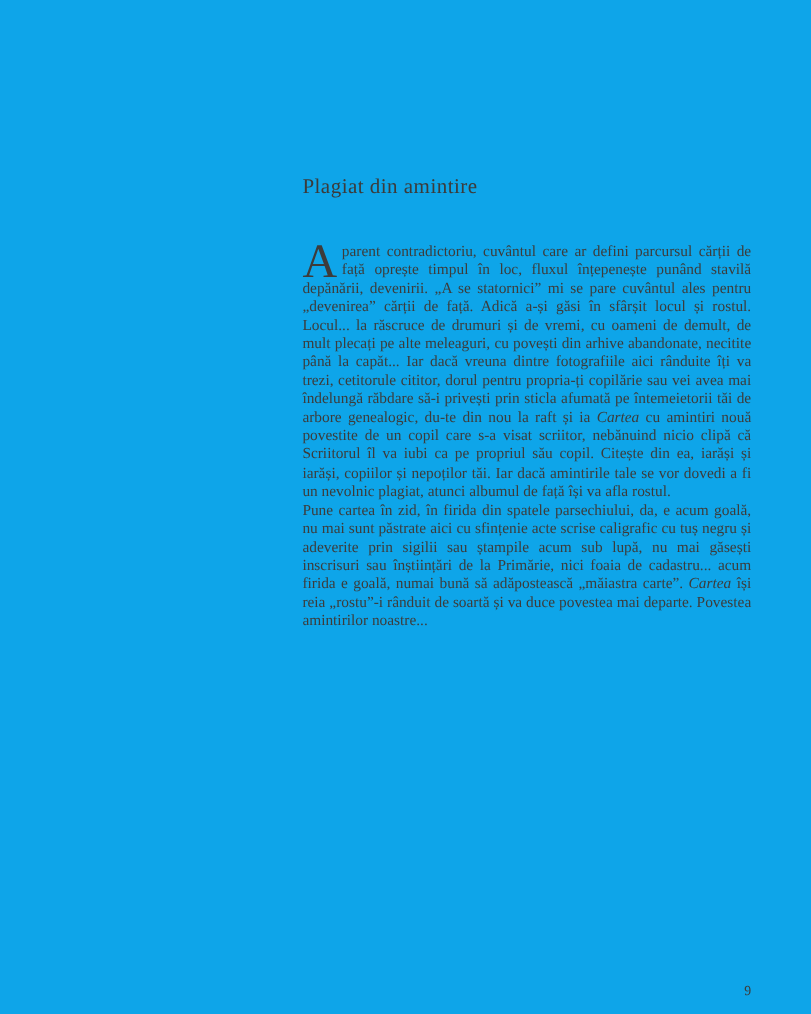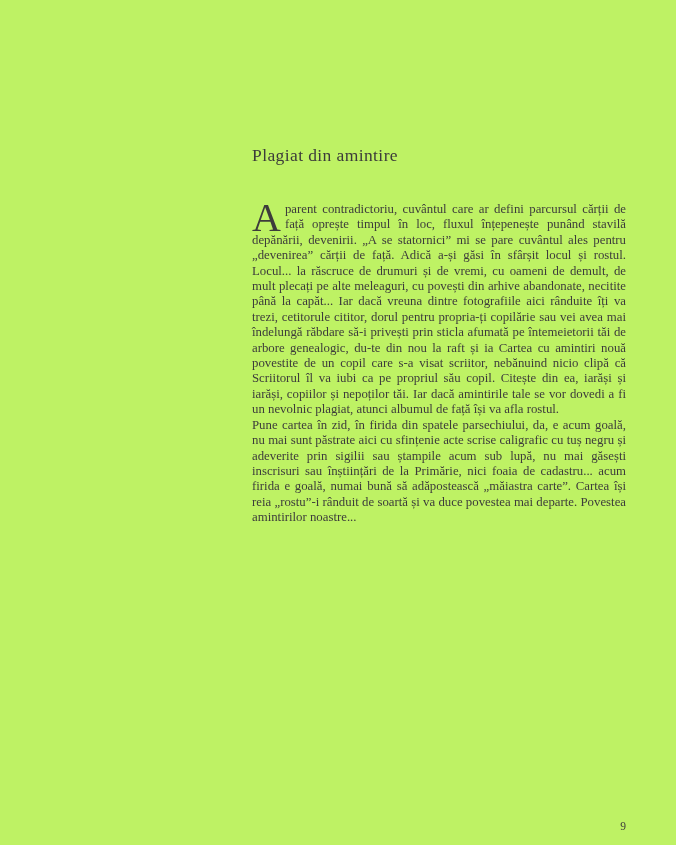--- a/index.html
+++ b/index.html
@@ -11,21 +11,21 @@
     width: 676px;
     height: 845px;
     position: relative;
     font-family: "Liberation Serif", serif;
     color: #3d3c3b;
     overflow: hidden;
   }
   .page {
     position: absolute;
     inset: 0;
-    background: #bef264;
+    background: #0ea5e9;
   }
   .text-block {
     position: absolute;
     left: 252px;
     top: 145px;
     width: 374px;
   }
   .chapter-title {
     font-size: 17.5px;
     font-weight: normal;
@@ -47,20 +47,21 @@
   }
   .dropcap {
     float: left;
     font-size: 40px;
     line-height: 29px;
     padding: 1px 4px 0 0;
     color: #3d3c3b;
     font-weight: normal;
   }
   .italic {
+    font-style: italic;
   }
   .page-number {
     position: absolute;
     right: 50px;
     bottom: 13px;
     font-size: 11.5px;
     color: #3d3c3b;
   }
 </style>
 </head>

